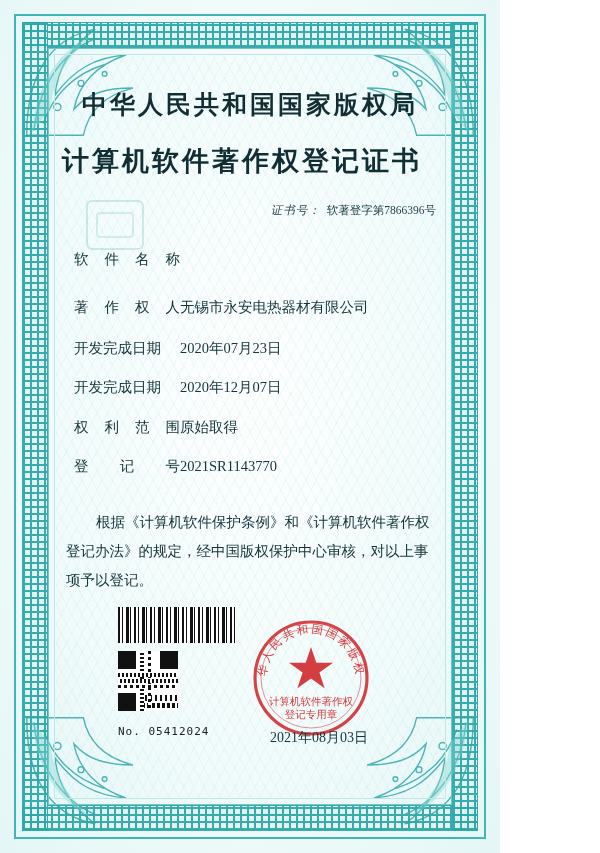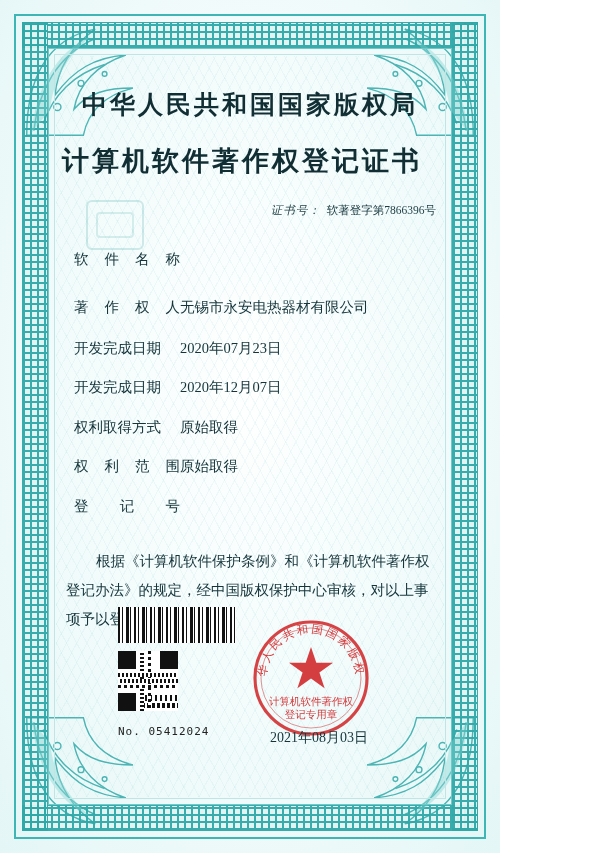--- a/index.html
+++ b/index.html
@@ -370,41 +370,38 @@
     <div class="field block-dates">
       <div class="lbl">开发完成日期</div>
       <div class="val">2020年07月23日</div>
     </div>
 
     <div class="field compact">
       <div class="lbl">开发完成日期</div>
       <div class="val">2020年12月07日</div>
     </div>
 
-    <div class="field compact">
-      <div class="lbl">权利取得方式</div>
-      <div class="val">原始取得</div>
-    </div>
 
     <div class="field compact">
       <div class="lbl spread">
         <span>权</span>
         <span>利</span>
         <span>范</span>
         <span>围</span>
       </div>
       <div class="val">原始取得</div>
     </div>
 
     <div class="field compact">
       <div class="lbl spread">
         <span>登</span>
         <span>记</span>
         <span>号</span>
       </div>
+      <div class="val">2021SR1143770</div>
     </div>
 
     <div class="para">根据《计算机软件保护条例》和《计算机软件著作权登记办法》的规定，经中国版权保护中心审核，对以上事项予以登记。</div>
 
     <div class="footer">
       <div class="barcode"></div>
       <div class="qrcode"></div>
       <div class="serial">No. 05412024</div>
 
       <div class="seal">

